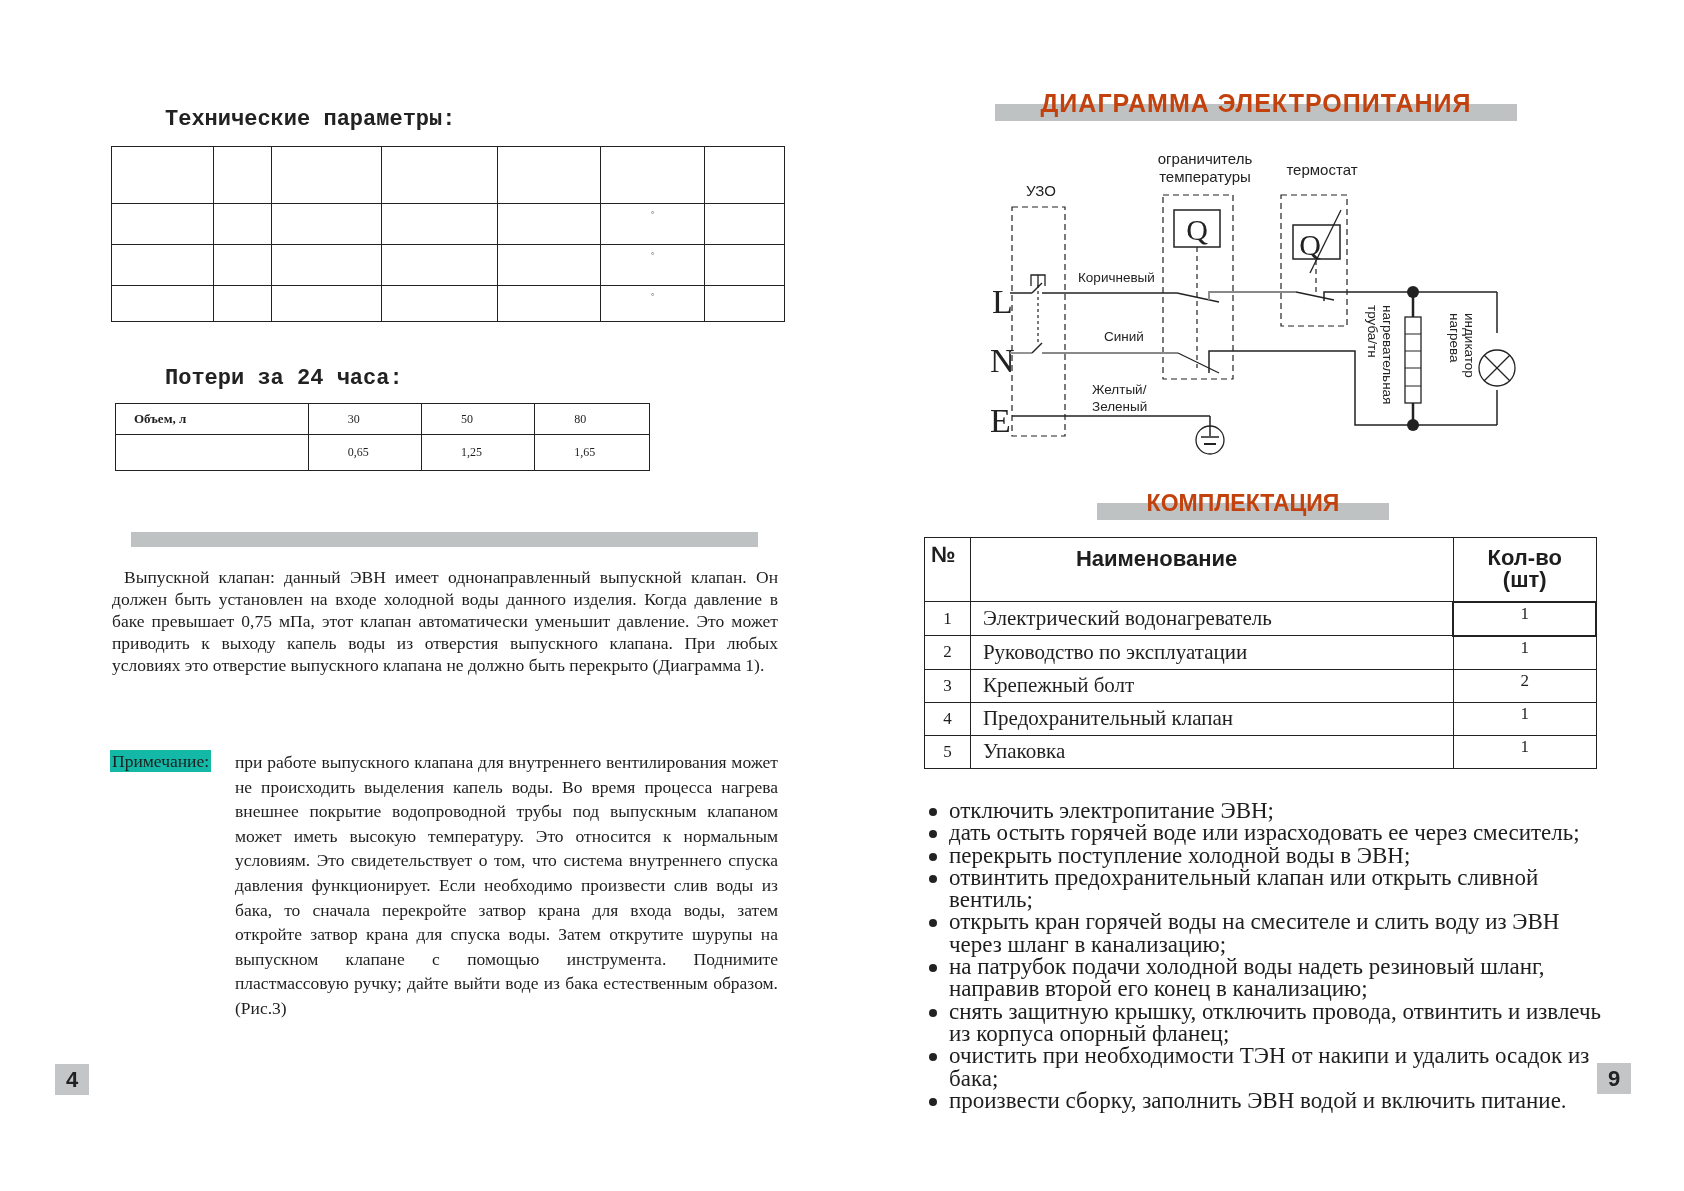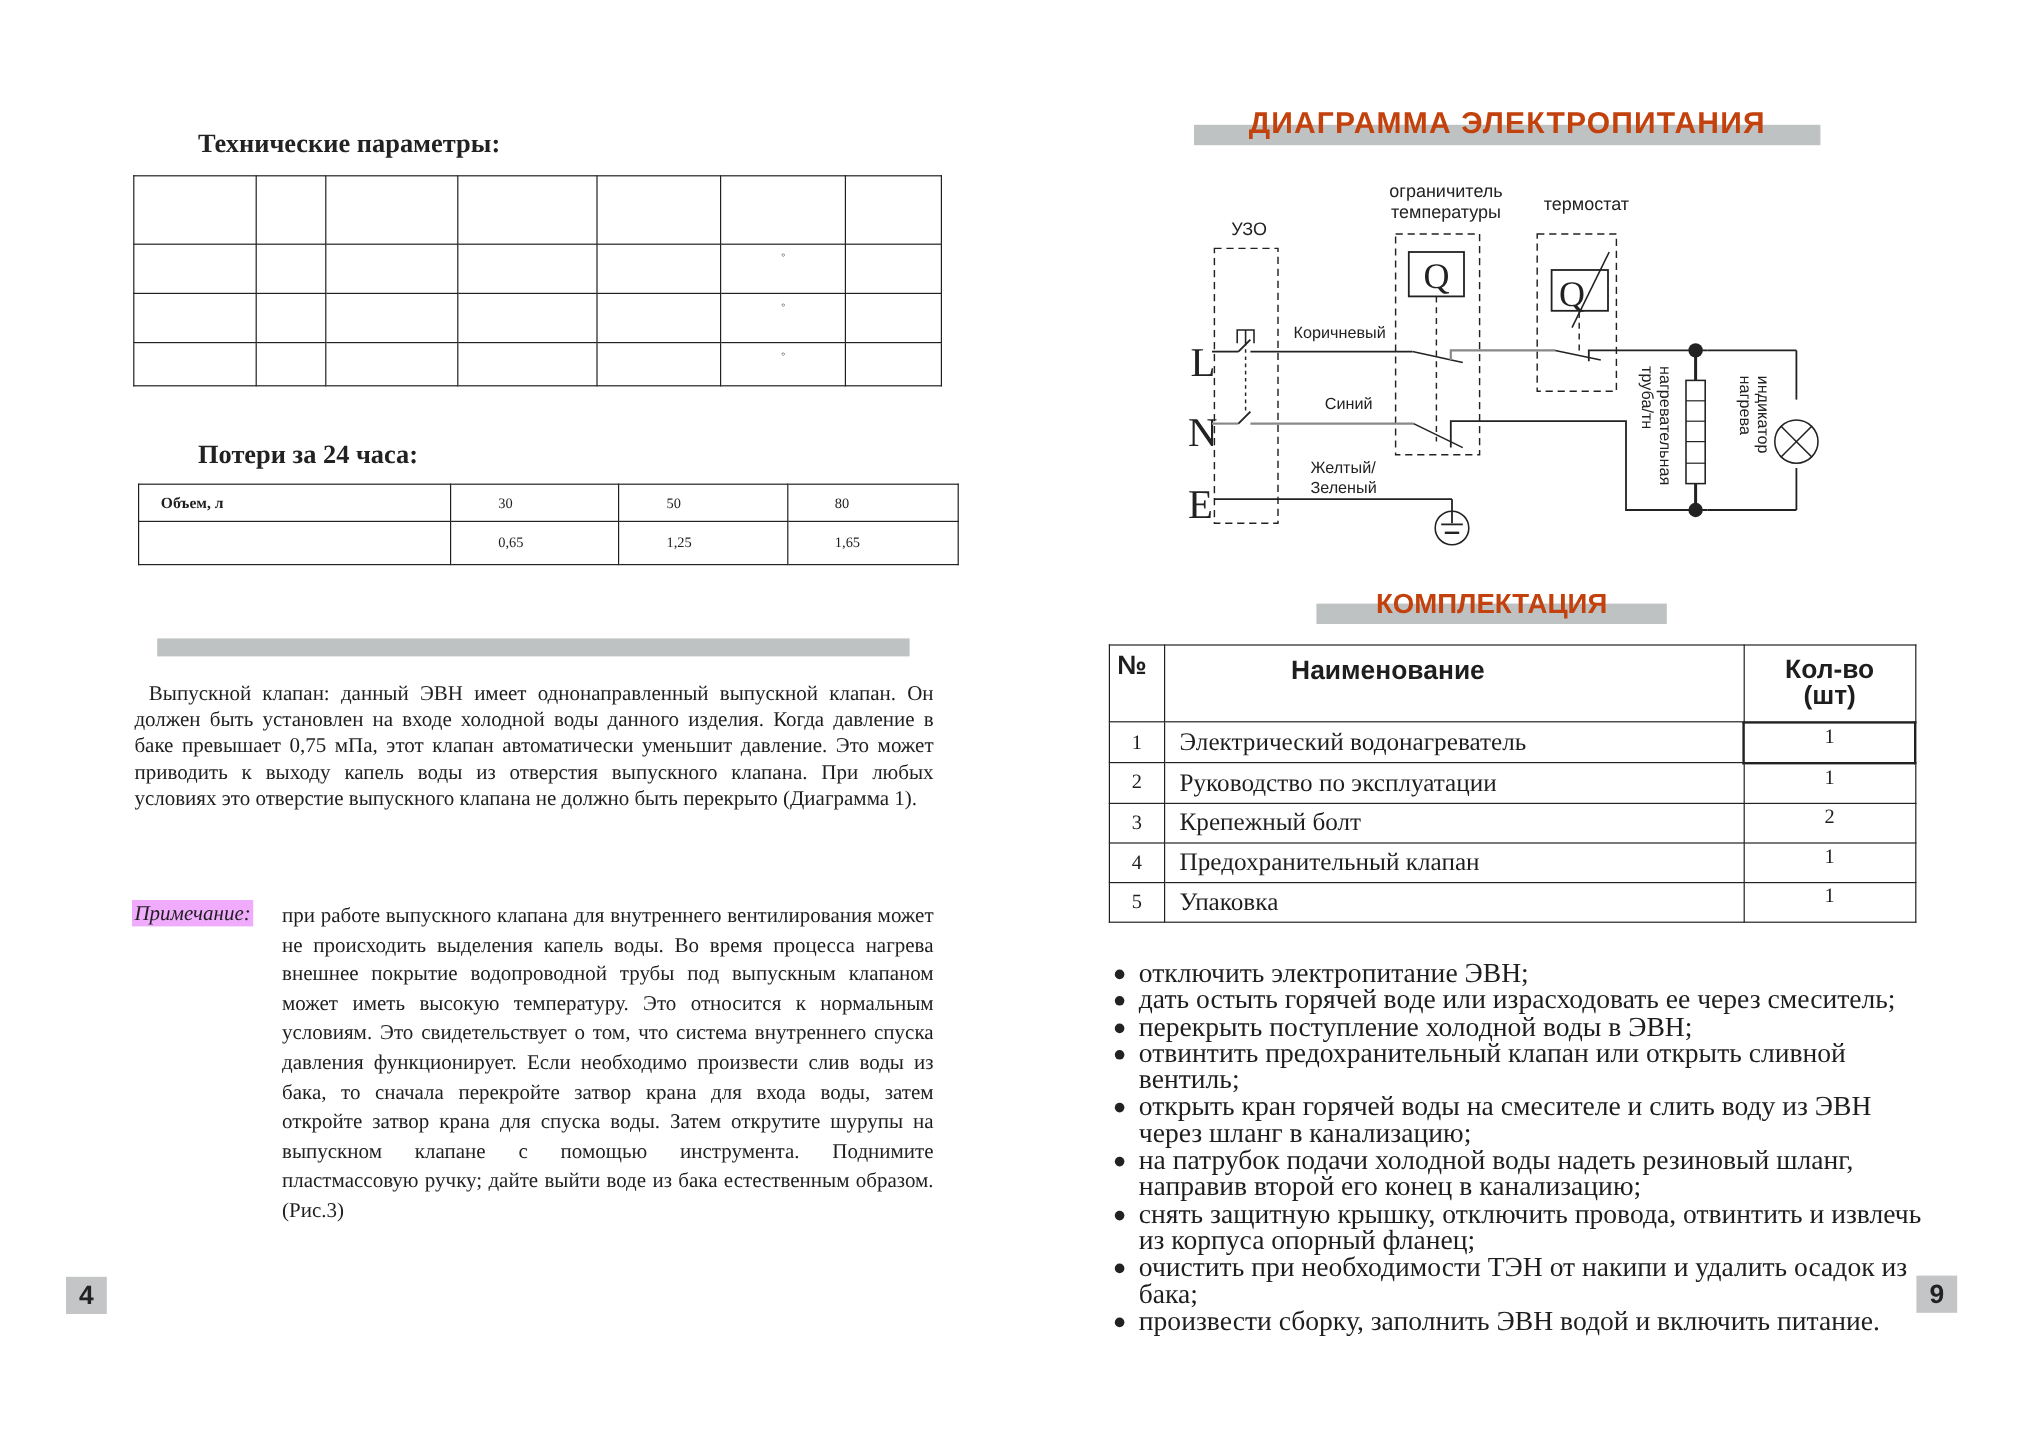--- a/index.html
+++ b/index.html
@@ -1,29 +1,29 @@
 <!DOCTYPE html>
 <html><head>
 <meta charset="utf-8">
 <style>
   html, body { margin:0; padding:0; }
   body { width:1684px; height:1191px; background:#ffffff; position:relative; overflow:hidden; color:#1e1e1e; font-family:"Liberation Serif", serif; }
   .abs { position:absolute; }
   .serif { font-family:"Liberation Serif", serif; }
-  .h-sub { font-family:Liberation Serif, serif; font-weight:bold; font-size:22px; color:#222; }
+  .h-sub { font-family:Liberation Mono, monospace; font-weight:bold; font-size:22px; color:#222; }
   .banner { position:absolute; }
   .banner .bar { position:absolute; left:0; right:0; bottom:0; height:15px; background:#bfc2c3; }
   .banner .txt { position:absolute; left:0; right:0; top:0; text-align:center; font-family:"Liberation Sans", sans-serif; font-weight:bold; color:#c2410c; letter-spacing:1px; white-space:nowrap; }
   table { border-collapse:collapse; }
   .tech td { border:1.5px solid #222; padding:0; }
   .tech .c { text-align:center; font-size:8px; color:#444; vertical-align:top; padding-top:6px; }
   .loss td { border:1.5px solid #222; text-align:left; font-size:12px; height:28px;padding-left:39px; }
   .loss td.lbl { text-align:left; padding-left:18px; font-weight:bold; font-size:13px; }
   .para { font-size:17.5px; line-height:22px; text-align:justify; }
-  .note-label { background:#f0abfc; font-size:17.5px; line-height:22px; padding:0 2px;font-style:italic; }
+  .note-label { background:#14b8a6; font-size:17.5px; line-height:22px; padding:0 2px; }
   .kit { border-collapse:collapse; }
   .kit td, .kit th { border:1.5px solid #222; }
   .kit th { font-family:"Liberation Sans", sans-serif; font-size:22px; font-weight:bold; height:54px; }
   .kit td { height:30px; font-size:21px; }
   .kit td.num { text-align:center; font-size:17px; }
   .kit td.qty { text-align:center; font-size:17px; vertical-align:top; }
   .kit td.name { padding-left:12px; }
   .bullets { list-style:none; margin:4px; padding:0; font-size:23px; line-height:22.3px; }
   .bullets li { position:relative; padding-left:20px; }
   .bullets li .dot { position:absolute; left:0; top:8px; width:8px; height:8px; border-radius:50%; background:#222; }
@@ -80,21 +80,21 @@
         <td></td>
         <td></td>
     <td class="c">°</td>
     <td></td>
   </tr>
 </tbody>
   </table>
 
 <div class="abs h-sub" style="left:165px; top:366px;">Потери за 24 часа:</div>
 
-<table class="loss abs serif" style="left:115px; top:403px; width:684px;">
+<table class="loss abs serif" style="left:115px; top:403px; width:535px;">
   <colgroup>
       <col style="width:256px">
       <col style="width:138px">
       <col style="width:138px">
       <col style="width:140px">
     </colgroup>
   <tbody>
       <tr>
     <td class="lbl">Объем, л</td>
     <td>30</td>

